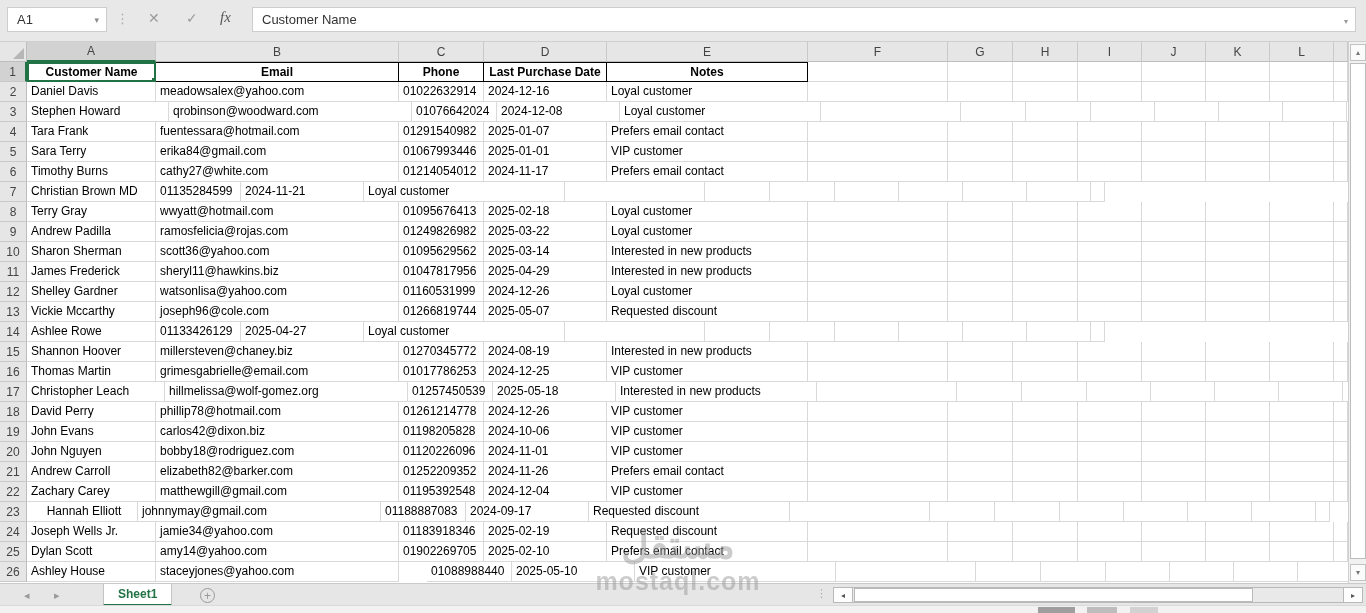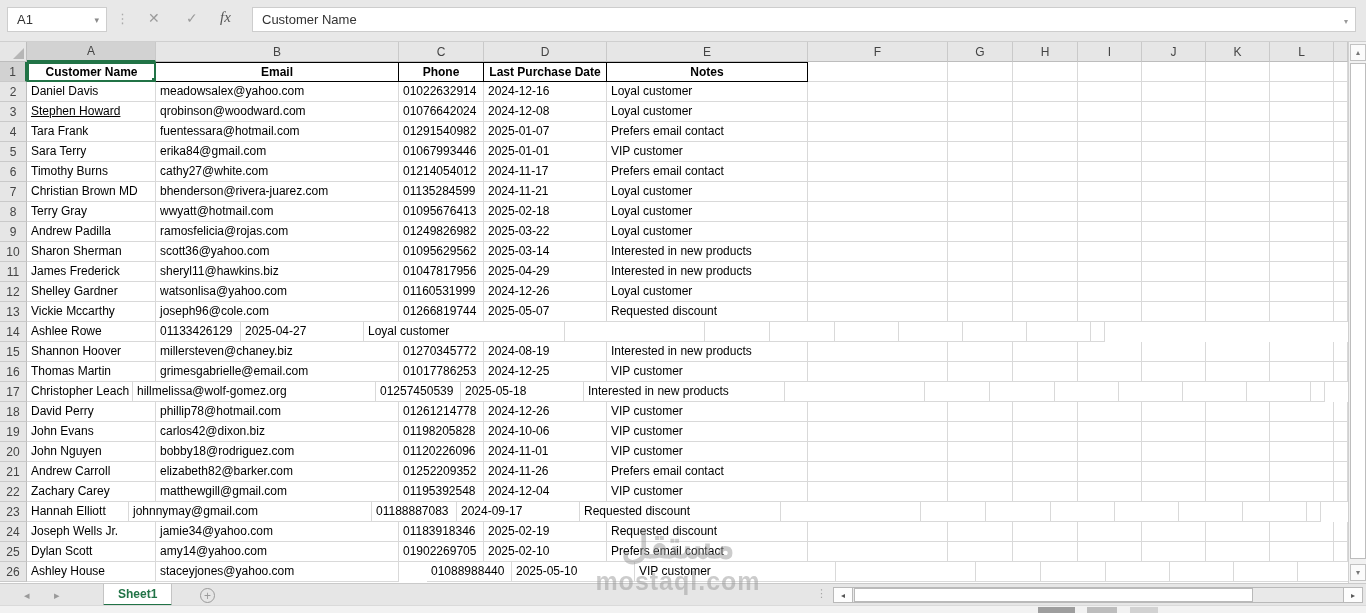--- a/index.html
+++ b/index.html
@@ -193,21 +193,21 @@
           <div class="cell" style="width: 140px;"></div>
           <div class="cell" style="width: 65px;"></div>
           <div class="cell" style="width: 65px;"></div>
           <div class="cell" style="width: 64px;"></div>
           <div class="cell" style="width: 64px;"></div>
           <div class="cell" style="width: 64px;"></div>
           <div class="cell" style="width: 64px;"></div>
           <div class="cell" style="width: 14px;"></div>
         </div>
         <div class="srow">
-          <div class="cell" style="width: 129px; text-decoration: underline;">Stephen Howard</div>
+          <div class="cell" style="width: 142px;">Stephen Howard</div>
           <div class="cell" style="width: 243px;">qrobinson@woodward.com</div>
           <div class="cell" style="width: 85px;">01076642024</div>
           <div class="cell" style="width: 123px;">2024-12-08</div>
           <div class="cell" style="width: 201px;">Loyal customer</div>
           <div class="cell" style="width: 140px;"></div>
           <div class="cell" style="width: 65px;"></div>
           <div class="cell" style="width: 65px;"></div>
           <div class="cell" style="width: 64px;"></div>
           <div class="cell" style="width: 64px;"></div>
           <div class="cell" style="width: 64px;"></div>
@@ -254,21 +254,20 @@
           <div class="cell" style="width: 65px;"></div>
           <div class="cell" style="width: 65px;"></div>
           <div class="cell" style="width: 64px;"></div>
           <div class="cell" style="width: 64px;"></div>
           <div class="cell" style="width: 64px;"></div>
           <div class="cell" style="width: 64px;"></div>
           <div class="cell" style="width: 14px;"></div>
         </div>
         <div class="srow">
           <div class="cell" style="width: 129px;">Christian Brown MD</div>
-          <div class="cell" style="width: 243px;">bhenderson@rivera-juarez.com</div>
           <div class="cell" style="width: 85px;">01135284599</div>
           <div class="cell" style="width: 123px;">2024-11-21</div>
           <div class="cell" style="width: 201px;">Loyal customer</div>
           <div class="cell" style="width: 140px;"></div>
           <div class="cell" style="width: 65px;"></div>
           <div class="cell" style="width: 65px;"></div>
           <div class="cell" style="width: 64px;"></div>
           <div class="cell" style="width: 64px;"></div>
           <div class="cell" style="width: 64px;"></div>
           <div class="cell" style="width: 64px;"></div>
@@ -402,21 +401,21 @@
           <div class="cell" style="width: 140px;"></div>
           <div class="cell" style="width: 65px;"></div>
           <div class="cell" style="width: 65px;"></div>
           <div class="cell" style="width: 64px;"></div>
           <div class="cell" style="width: 64px;"></div>
           <div class="cell" style="width: 64px;"></div>
           <div class="cell" style="width: 64px;"></div>
           <div class="cell" style="width: 14px;"></div>
         </div>
         <div class="srow">
-          <div class="cell" style="width: 106px;">Christopher Leach</div>
+          <div class="cell" style="width: 138px;">Christopher Leach</div>
           <div class="cell" style="width: 243px;">hillmelissa@wolf-gomez.org</div>
           <div class="cell" style="width: 85px;">01257450539</div>
           <div class="cell" style="width: 123px;">2025-05-18</div>
           <div class="cell" style="width: 201px;">Interested in new products</div>
           <div class="cell" style="width: 140px;"></div>
           <div class="cell" style="width: 65px;"></div>
           <div class="cell" style="width: 65px;"></div>
           <div class="cell" style="width: 64px;"></div>
           <div class="cell" style="width: 64px;"></div>
           <div class="cell" style="width: 64px;"></div>
@@ -492,21 +491,21 @@
           <div class="cell" style="width: 140px;"></div>
           <div class="cell" style="width: 65px;"></div>
           <div class="cell" style="width: 65px;"></div>
           <div class="cell" style="width: 64px;"></div>
           <div class="cell" style="width: 64px;"></div>
           <div class="cell" style="width: 64px;"></div>
           <div class="cell" style="width: 64px;"></div>
           <div class="cell" style="width: 14px;"></div>
         </div>
         <div class="srow">
-          <div class="cell" style="width: 102px;">Hannah Elliott</div>
+          <div class="cell" style="width: 111px; text-align: center;">Hannah Elliott</div>
           <div class="cell" style="width: 243px;">johnnymay@gmail.com</div>
           <div class="cell" style="width: 85px;">01188887083</div>
           <div class="cell" style="width: 123px;">2024-09-17</div>
           <div class="cell" style="width: 201px;">Requested discount</div>
           <div class="cell" style="width: 140px;"></div>
           <div class="cell" style="width: 65px;"></div>
           <div class="cell" style="width: 65px;"></div>
           <div class="cell" style="width: 64px;"></div>
           <div class="cell" style="width: 64px;"></div>
           <div class="cell" style="width: 64px;"></div>

